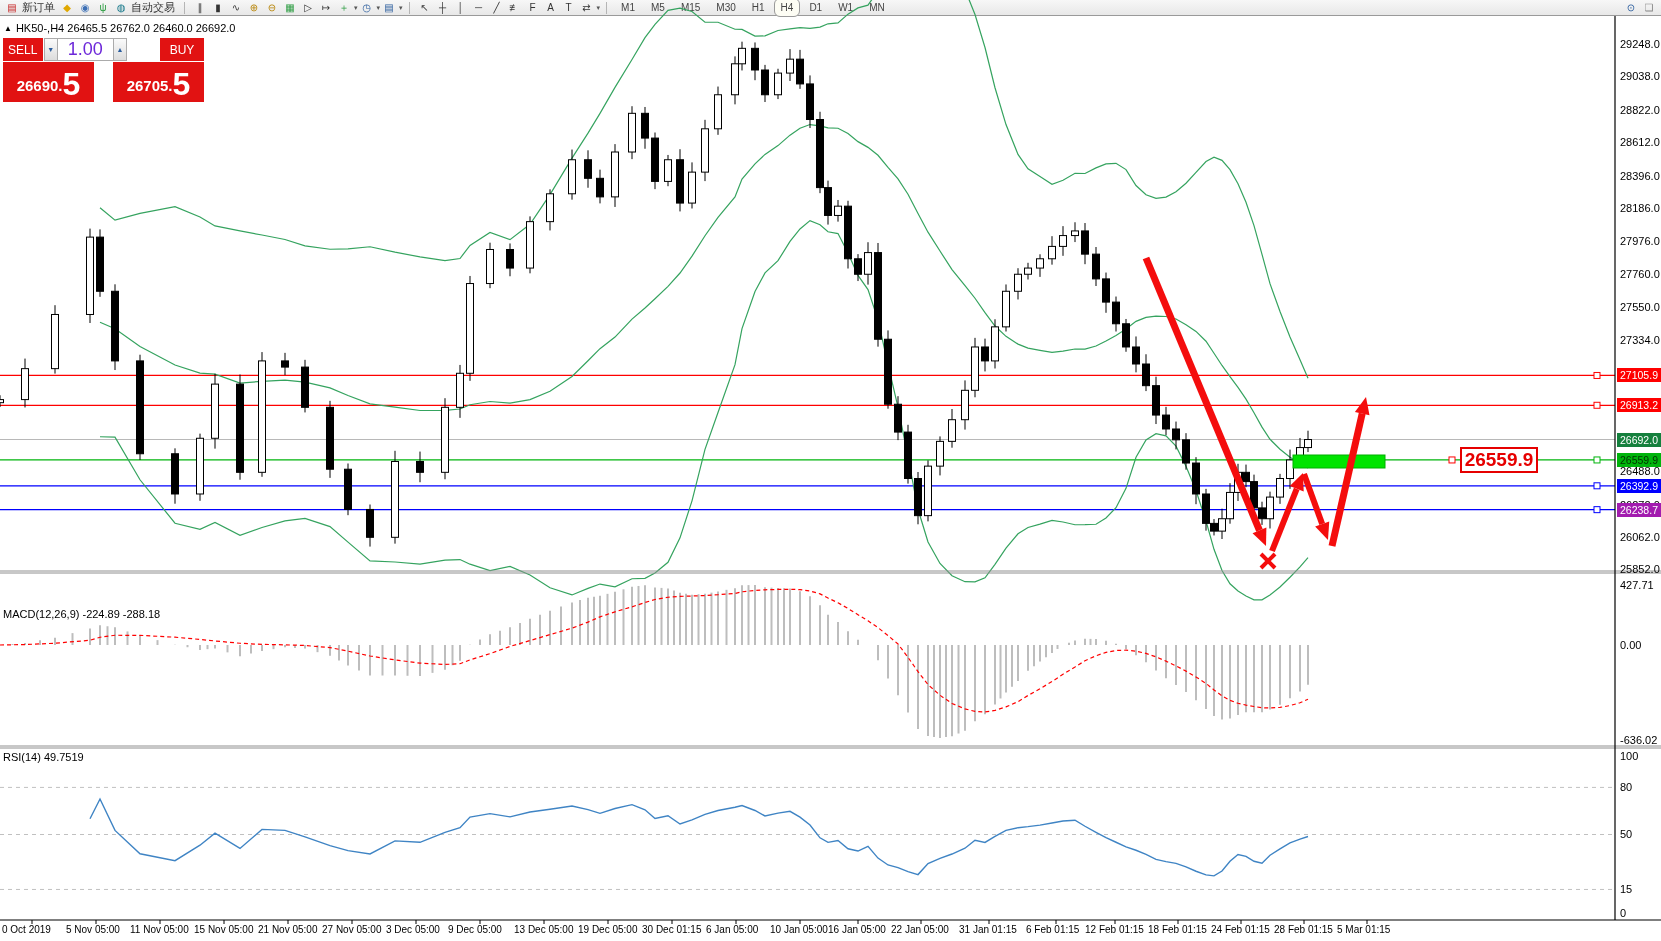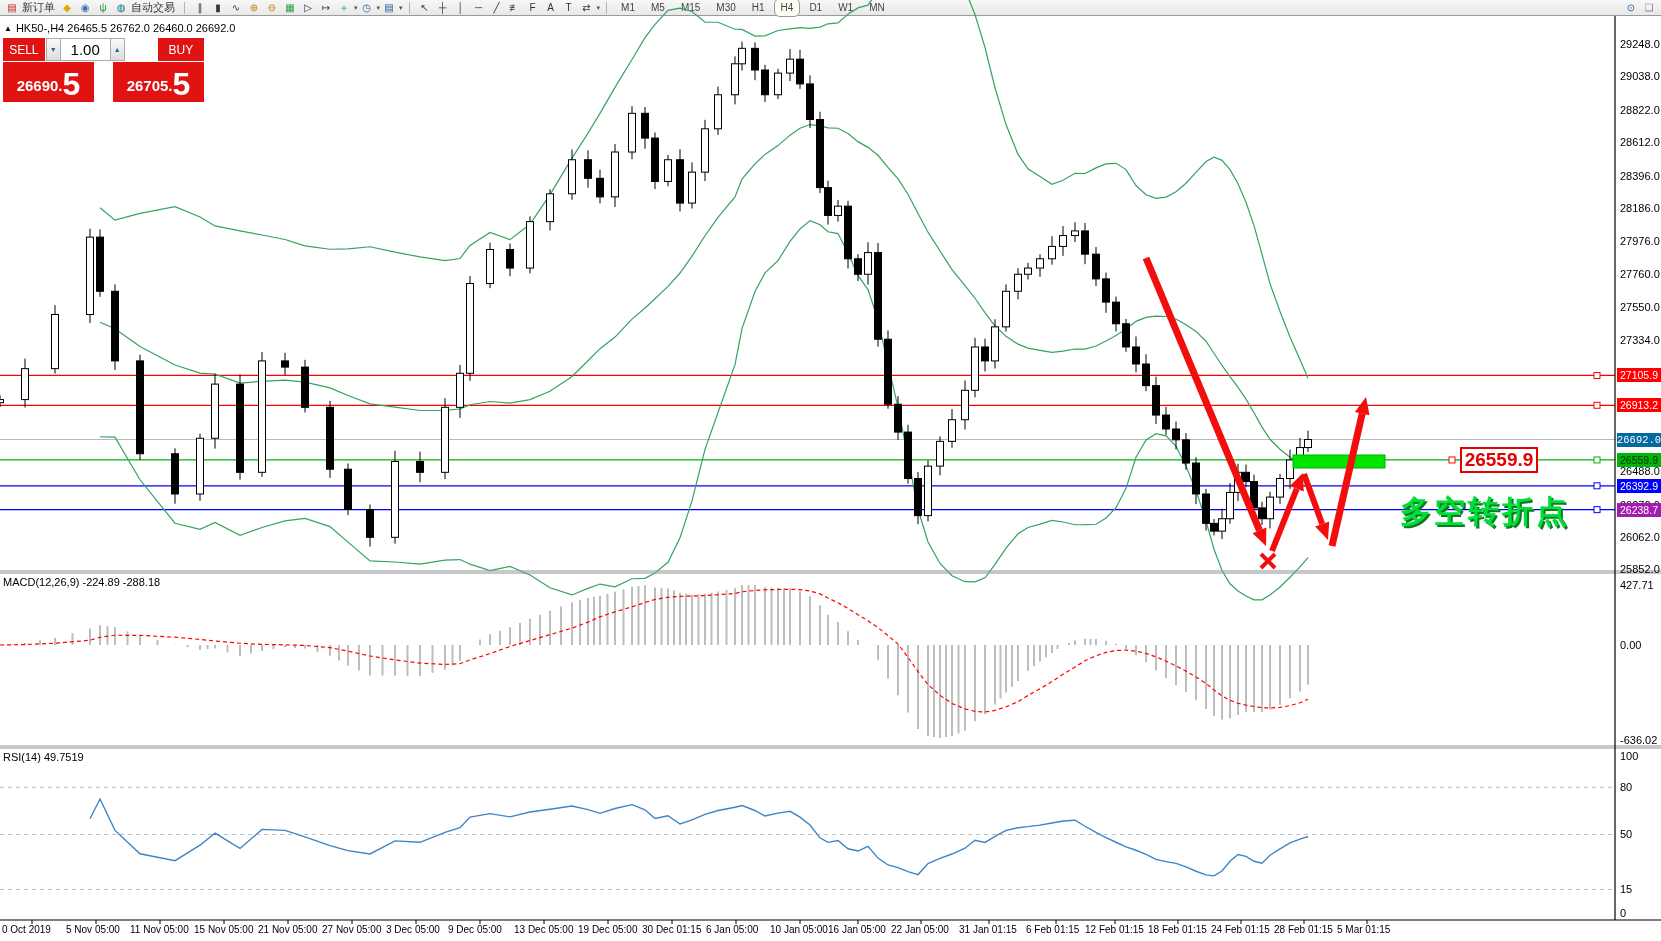--- a/index.html
+++ b/index.html
@@ -29,21 +29,21 @@
   
   .trade { position:absolute; left:3px; top:38px; width:201px; }
   .trade-top { display:flex; height:23px; }
   .btn-sell,.btn-buy { background:#e11212; color:#fff; font-size:12px;
     display:flex; align-items:center; justify-content:center; }
   .btn-sell { width:46px; border-right:1px solid #fff; }
   .btn-buy { width:51px; border-left:1px solid #fff;margin-left:32px; }
   .spin { width:16px; background:linear-gradient(#fbfbfb,#dcdcdc); border:1px solid #ababab;
     font-size:7px; color:#2c5e9e; display:flex; align-items:center; justify-content:center; }
   .lot { flex:1; background:#fff; border-top:1px solid #ababab; border-bottom:1px solid #ababab;
-    font-size:15px; text-align:right; padding:0 10px; line-height:21px; color:#000000; }
+    font-size:18px; text-align:right; padding:0 10px; line-height:21px; color:#6d28d9; }
   .trade-bot { display:flex; height:40px; margin-top:1px; }
   .price-half { background:#e11212; color:#fff; width:99px; display:flex;
     align-items:flex-end; justify-content:center; padding-bottom:3px; }
   .price-half + .price-half { margin-left:19px; }
   .num-small { font-size:15px; font-weight:bold; line-height:26px; }
   .num-big { font-size:32px; font-weight:bold; line-height:30px; }
 
   
   .ptick { position:absolute; left:1620px; font-size:11px; color:#000; transform:translateY(-6px); }
   .badge { position:absolute; left:1617px; width:44px; height:14px; line-height:14px;
@@ -543,44 +543,43 @@
         <span class="num-small">26690.</span>
           <span class="num-big">5</span>
       </div>
       <div class="price-half">
         <span class="num-small">26705.</span>
           <span class="num-big">5</span>
       </div>
     </div>
   </div>
 
-  <div class="ind-label" style="top:576px;">MACD(12,26,9) -224.89 -288.18</div>
+  <div class="ind-label" style="top:608px;">MACD(12,26,9) -224.89 -288.18</div>
   <div class="ind-label" style="top:751px;">RSI(14) 49.7519</div>
 
   <div class="price-callout">26559.9</div>
-  <div class="turning">多空转折点</div>
 
   <div id="axis-labels">
       <div class="ptick" style="top: 44px;">29248.0</div>
       <div class="ptick" style="top: 76.4952px;">29038.0</div>
       <div class="ptick" style="top: 109.919px;">28822.0</div>
       <div class="ptick" style="top: 142.414px;">28612.0</div>
       <div class="ptick" style="top: 175.838px;">28396.0</div>
       <div class="ptick" style="top: 208.333px;">28186.0</div>
       <div class="ptick" style="top: 240.828px;">27976.0</div>
       <div class="ptick" style="top: 274.251px;">27760.0</div>
       <div class="ptick" style="top: 306.747px;">27550.0</div>
       <div class="ptick" style="top: 340.17px;">27334.0</div>
       <div class="ptick" style="top: 471.079px;">26488.0</div>
       <div class="ptick" style="top: 504.503px;">26272.0</div>
       <div class="ptick" style="top: 536.998px;">26062.0</div>
       <div class="ptick" style="top: 569.493px;">25852.0</div>
       <div class="badge" style="top: 375.466px; background: rgb(255, 0, 0); color: rgb(255, 255, 255);">27105.9</div>
       <div class="badge" style="top: 405.284px; background: rgb(255, 0, 0); color: rgb(255, 255, 255);">26913.2</div>
-      <div class="badge" style="top: 439.513px; background: #0369a1; color: rgb(255, 255, 255); font-family: Liberation Mono, monospace;">26692.0</div>
+      <div class="badge" style="top: 439.513px; background: #15803d; color: rgb(255, 255, 255);">26692.0</div>
       <div class="badge" style="top: 459.954px; background: rgb(0, 180, 12); color: rgb(0, 51, 0);">26559.9</div>
       <div class="badge" style="top: 485.795px; background: rgb(0, 0, 255); color: rgb(255, 255, 255);">26392.9</div>
       <div class="badge" style="top: 509.656px; background: #a21caf; color: rgb(255, 255, 255);">26238.7</div>
       <div class="sub-scale" style="top: 585px;">427.71</div>
       <div class="sub-scale" style="top: 645px;">0.00</div>
       <div class="sub-scale" style="top: 740px;">-636.02</div>
       <div class="sub-scale" style="top: 756px;">100</div>
       <div class="sub-scale" style="top: 787px;">80</div>
       <div class="sub-scale" style="top: 834px;">50</div>
       <div class="sub-scale" style="top: 889px;">15</div>

